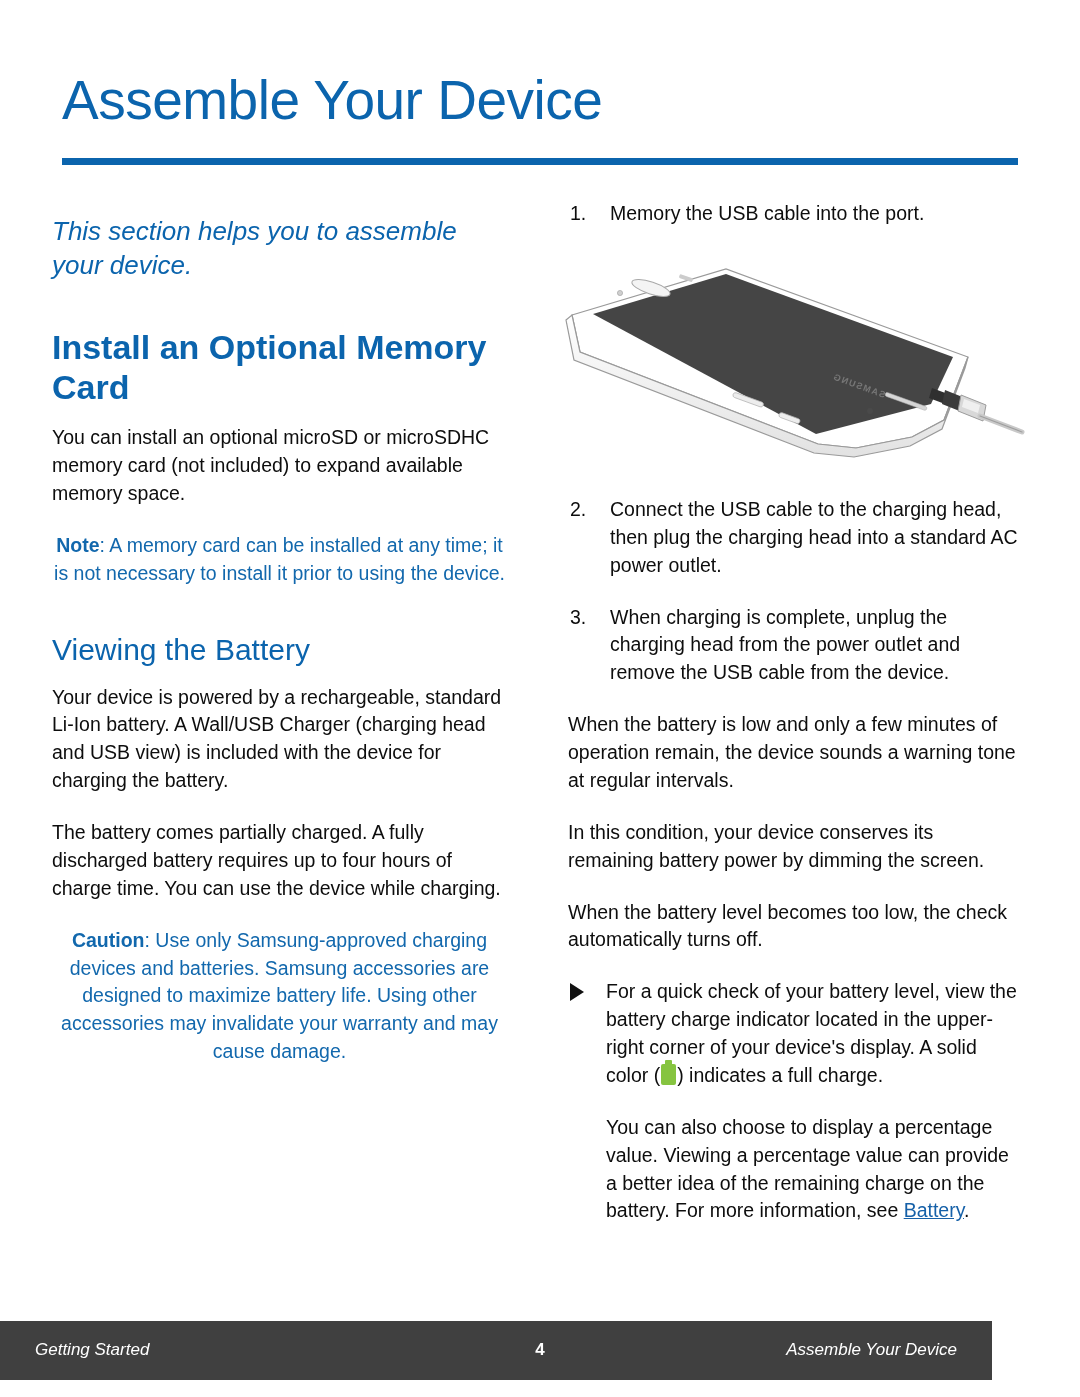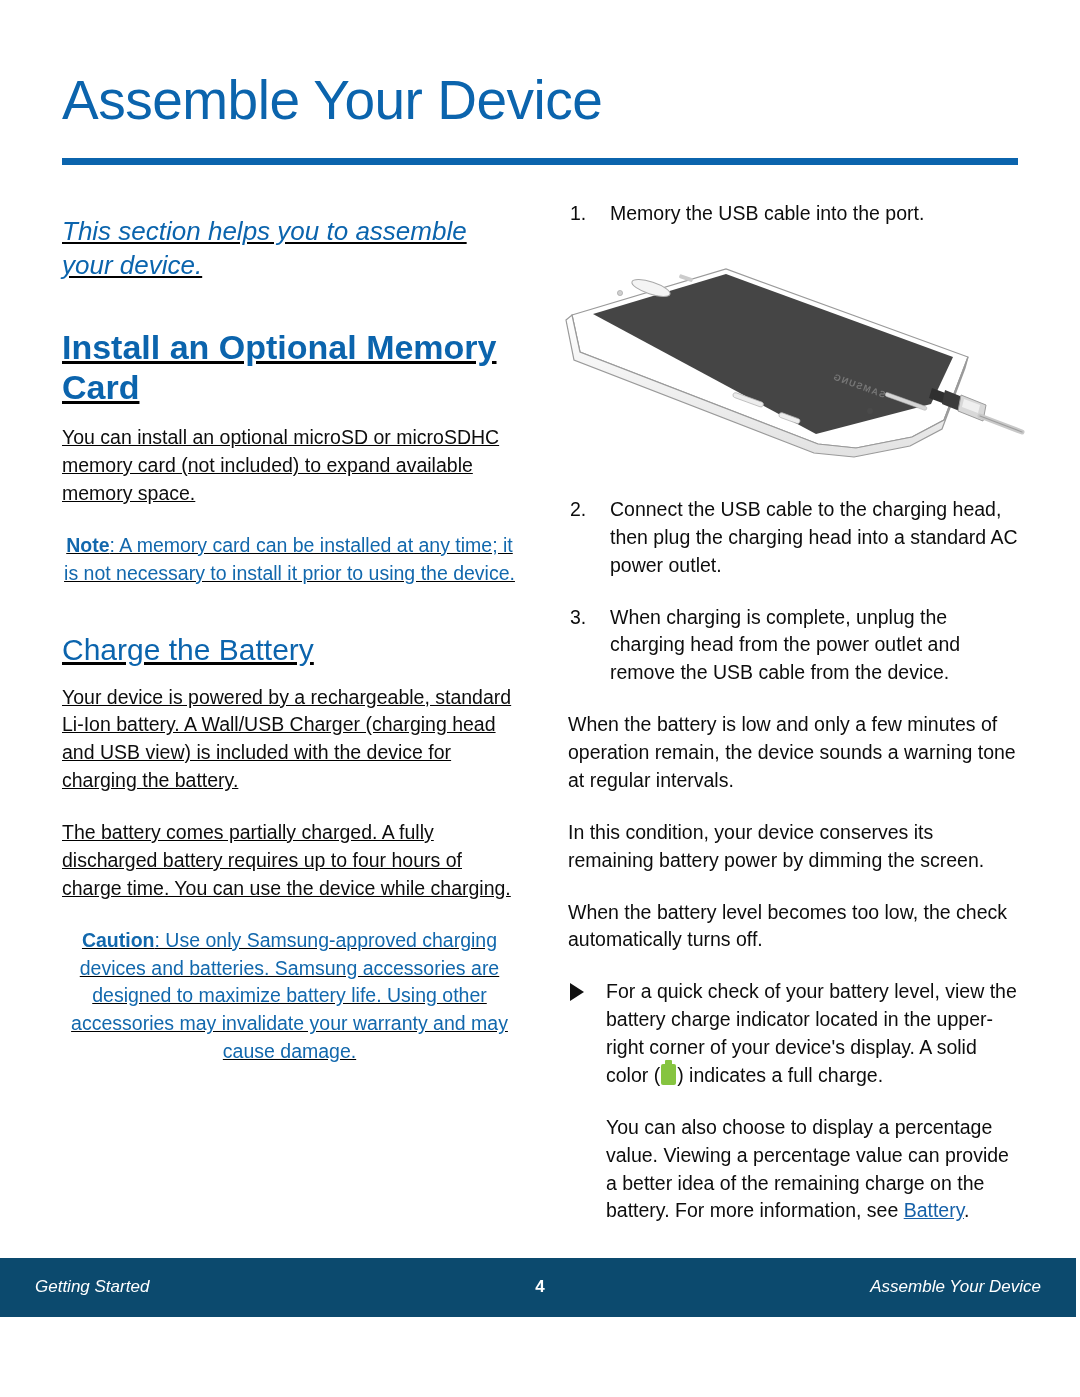--- a/index.html
+++ b/index.html
@@ -43,21 +43,21 @@
     left: 0;
     top: 200px;
     width: 1080px;
     height: 1100px;
   }
   .col {
     position: absolute;
     top: 0;
     width: 455px;
   }
-  .col-left  { left: 62px; text-decoration: underline; }
+  .col-left  { left: 52px; }
   .col-right { left: 568px; }
 
   
   .lead {
     font-size: 26px;
     font-style: italic;
     color: #0b64ad;
     line-height: 1.32;
     margin: 14px 0 0 0;
     font-weight: 400;
@@ -175,24 +175,24 @@
     width: 470px;
     height: 230px;
     margin: 18px 0 14px -12px;
   }
   .illus svg { display: block; }
 
   
   .footer {
     position: absolute;
     left: 0;
-    top: 1258px;
-    width: 1076px;
+    top: 1321px;
+    width: 992px;
     height: 59px;
-    background: #0c4a6e;
+    background: #404040;
   }
   .footer .ftxt {
     position: absolute;
     top: 19px;
     font-size: 17px;
     font-style: italic;
     color: #ffffff;
     white-space: nowrap;
   }
   .footer .f-left  { left: 35px; }
@@ -211,21 +211,21 @@
 
     <div class="lead">This section helps you to assemble your device.</div>
 
     <h2 class="section">Install an Optional Memory Card</h2>
 
     <p class="body">You can install an optional microSD or microSDHC memory card (not included) to expand available memory space.</p>
 
     <p class="note"><b>Note</b><span>: A memory card can be installed at any time; it is not necessary to install it prior to using the device.</span></p>
 
 
-    <h2 class="section light">Charge the Battery</h2>
+    <h2 class="section light">Viewing the Battery</h2>
 
     <p class="body">Your device is powered by a rechargeable, standard Li-Ion battery. A Wall/USB Charger (charging head and USB view) is included with the device for charging the battery.</p>
 
     <p class="body">The battery comes partially charged. A fully discharged battery requires up to four hours of charge time. You can use the device while charging.</p>
 
     <p class="note"><b>Caution</b><span>: Use only Samsung-approved charging devices and batteries. Samsung accessories are designed to maximize battery life. Using other accessories may invalidate your warranty and may cause damage.</span></p>
   </div>
 
   <div class="col col-right">
 

